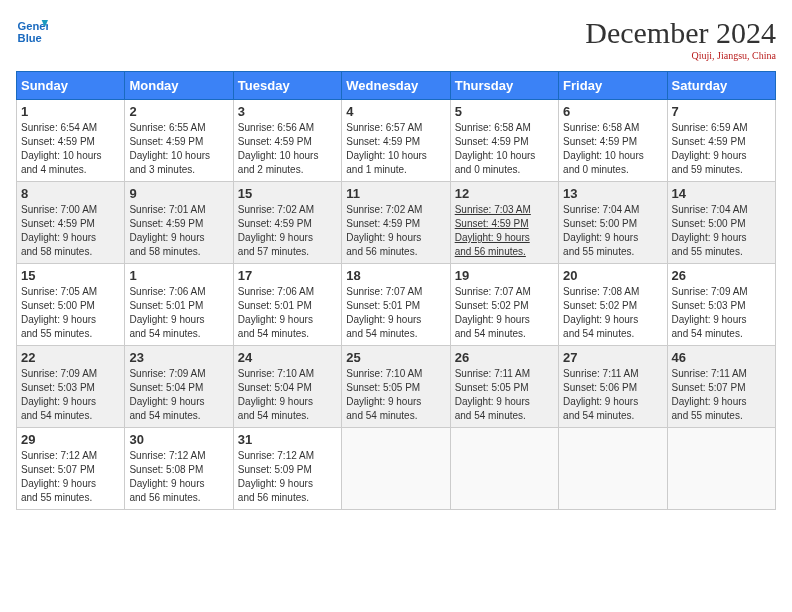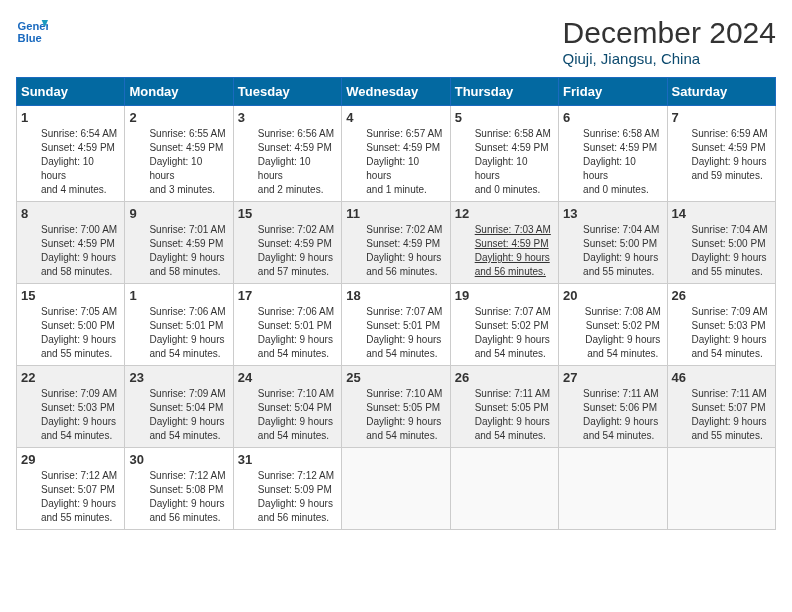--- a/index.html
+++ b/index.html
@@ -19,38 +19,40 @@
     .logo {
       display: flex;
       align-items: center;
       gap: 4px;
     }
     .logo-icon {
       width: 32px;
       height: 32px;
     }
     .title-block {
+      text-align: right;
+      font-family: Liberation Serif, serif;
     }
     .title-block h1 {
       font-size: 30px;
       font-weight: normal;
       color: #333;
     }
     .title-block h2 {
-      font-size: 15px;
+      font-size: 10px;
       font-weight: normal;
-      color: #0c4a6e;
+      color: #b91c1c;
     }
     .calendar {
       width: 100%;
       border-collapse: collapse;
       font-size: 11px;
     }
     .calendar thead th {
-      background-color: #0369a1;
+      background-color: #3b82f6;
       color: #fff;
       padding: 6px 4px;
       text-align: left;
       font-size: 13px;
       font-weight: bold;
       border: 1px solid #1a6abf;
     }
     .calendar tbody td {
       border: 1px solid #ccc;
       vertical-align: top;
@@ -66,21 +68,20 @@
       font-size: 13px;
       font-weight: bold;
       color: #333;
       display: block;
       margin-bottom: 2px;
     }
     .day-info {
       font-size: 10px;
       color: #333;
       line-height: 1.4;
-      margin-left: 20px;
     }
     .empty-cell {
       background: #f9f9f9 !important;
     }
   </style>
 </head>
 <body>
 
 <div class="header">
   <div class="logo">
@@ -242,21 +243,21 @@
         </td>
         <td>
           <span class="day-number">19</span>
           <div class="day-info" style="white-space: pre-line;">Sunrise: 7:07 AM
 Sunset: 5:02 PM
 Daylight: 9 hours
 and 54 minutes.</div>
         </td>
         <td>
           <span class="day-number">20</span>
-          <div class="day-info" style="white-space: pre-line; text-align: center;">Sunrise: 7:08 AM
+          <div class="day-info" style="white-space: pre-line;">Sunrise: 7:08 AM
 Sunset: 5:02 PM
 Daylight: 9 hours
 and 54 minutes.</div>
         </td>
         <td>
           <span class="day-number">26</span>
           <div class="day-info" style="white-space: pre-line;">Sunrise: 7:09 AM
 Sunset: 5:03 PM
 Daylight: 9 hours
 and 54 minutes.</div>

